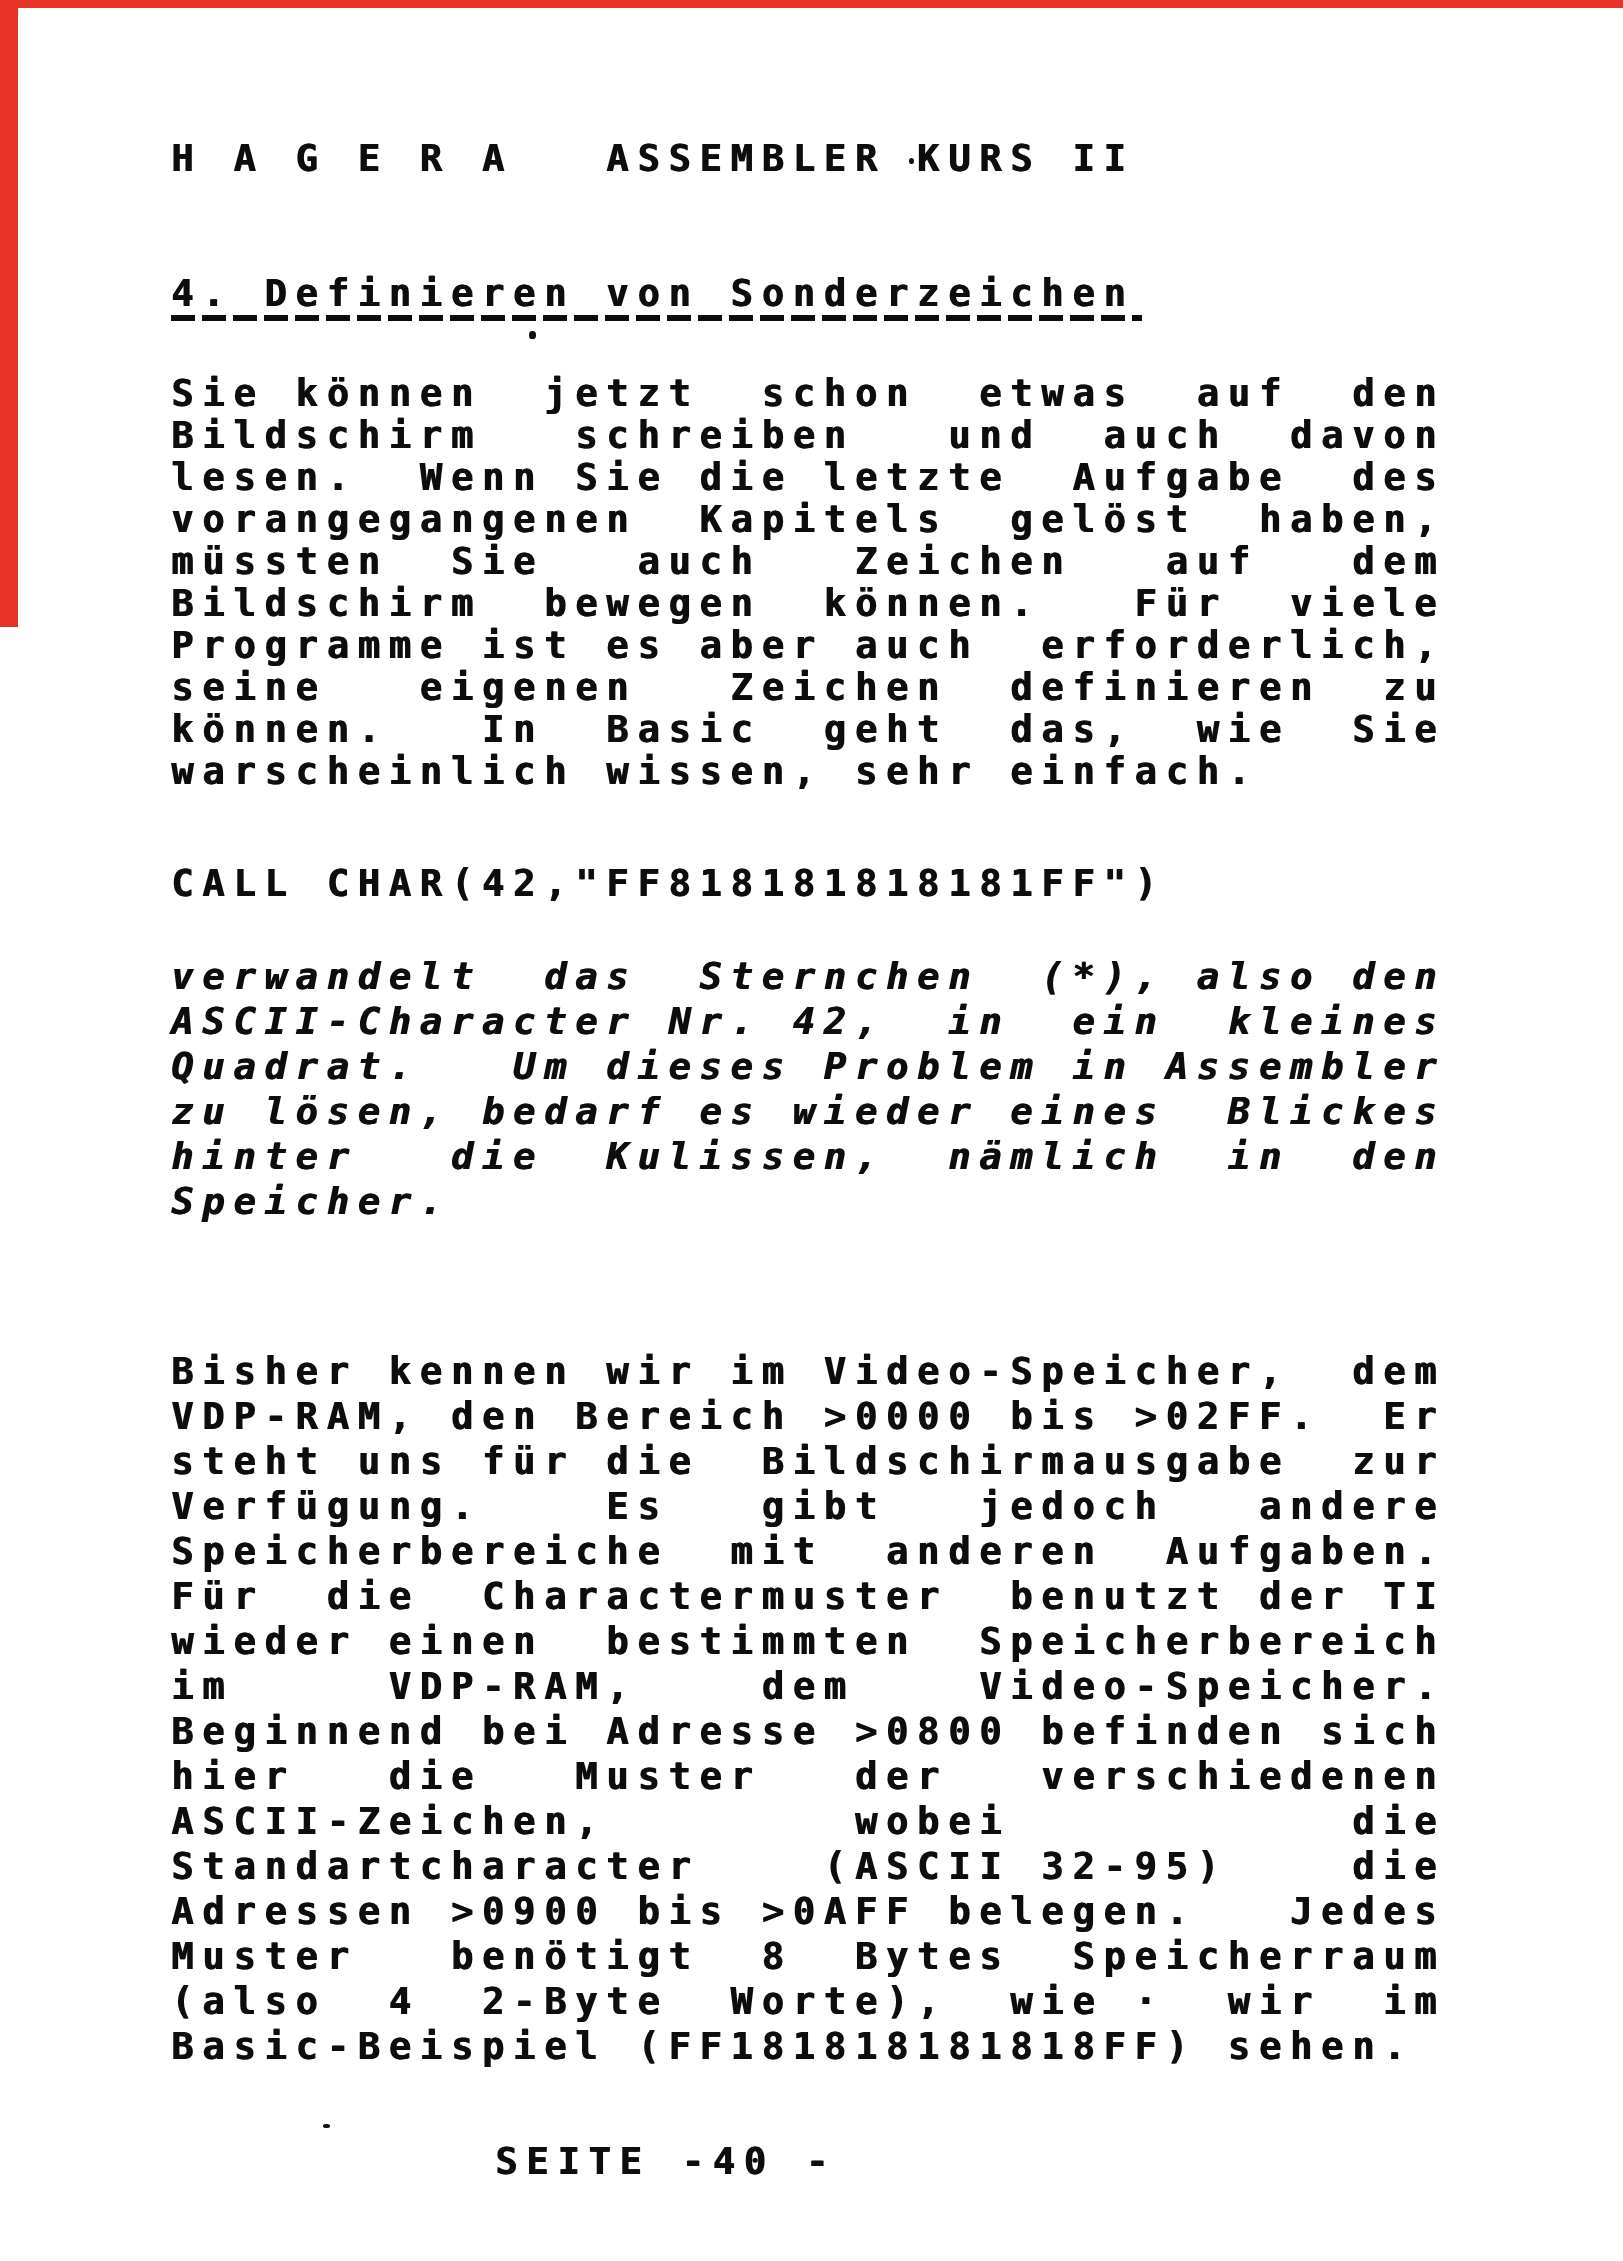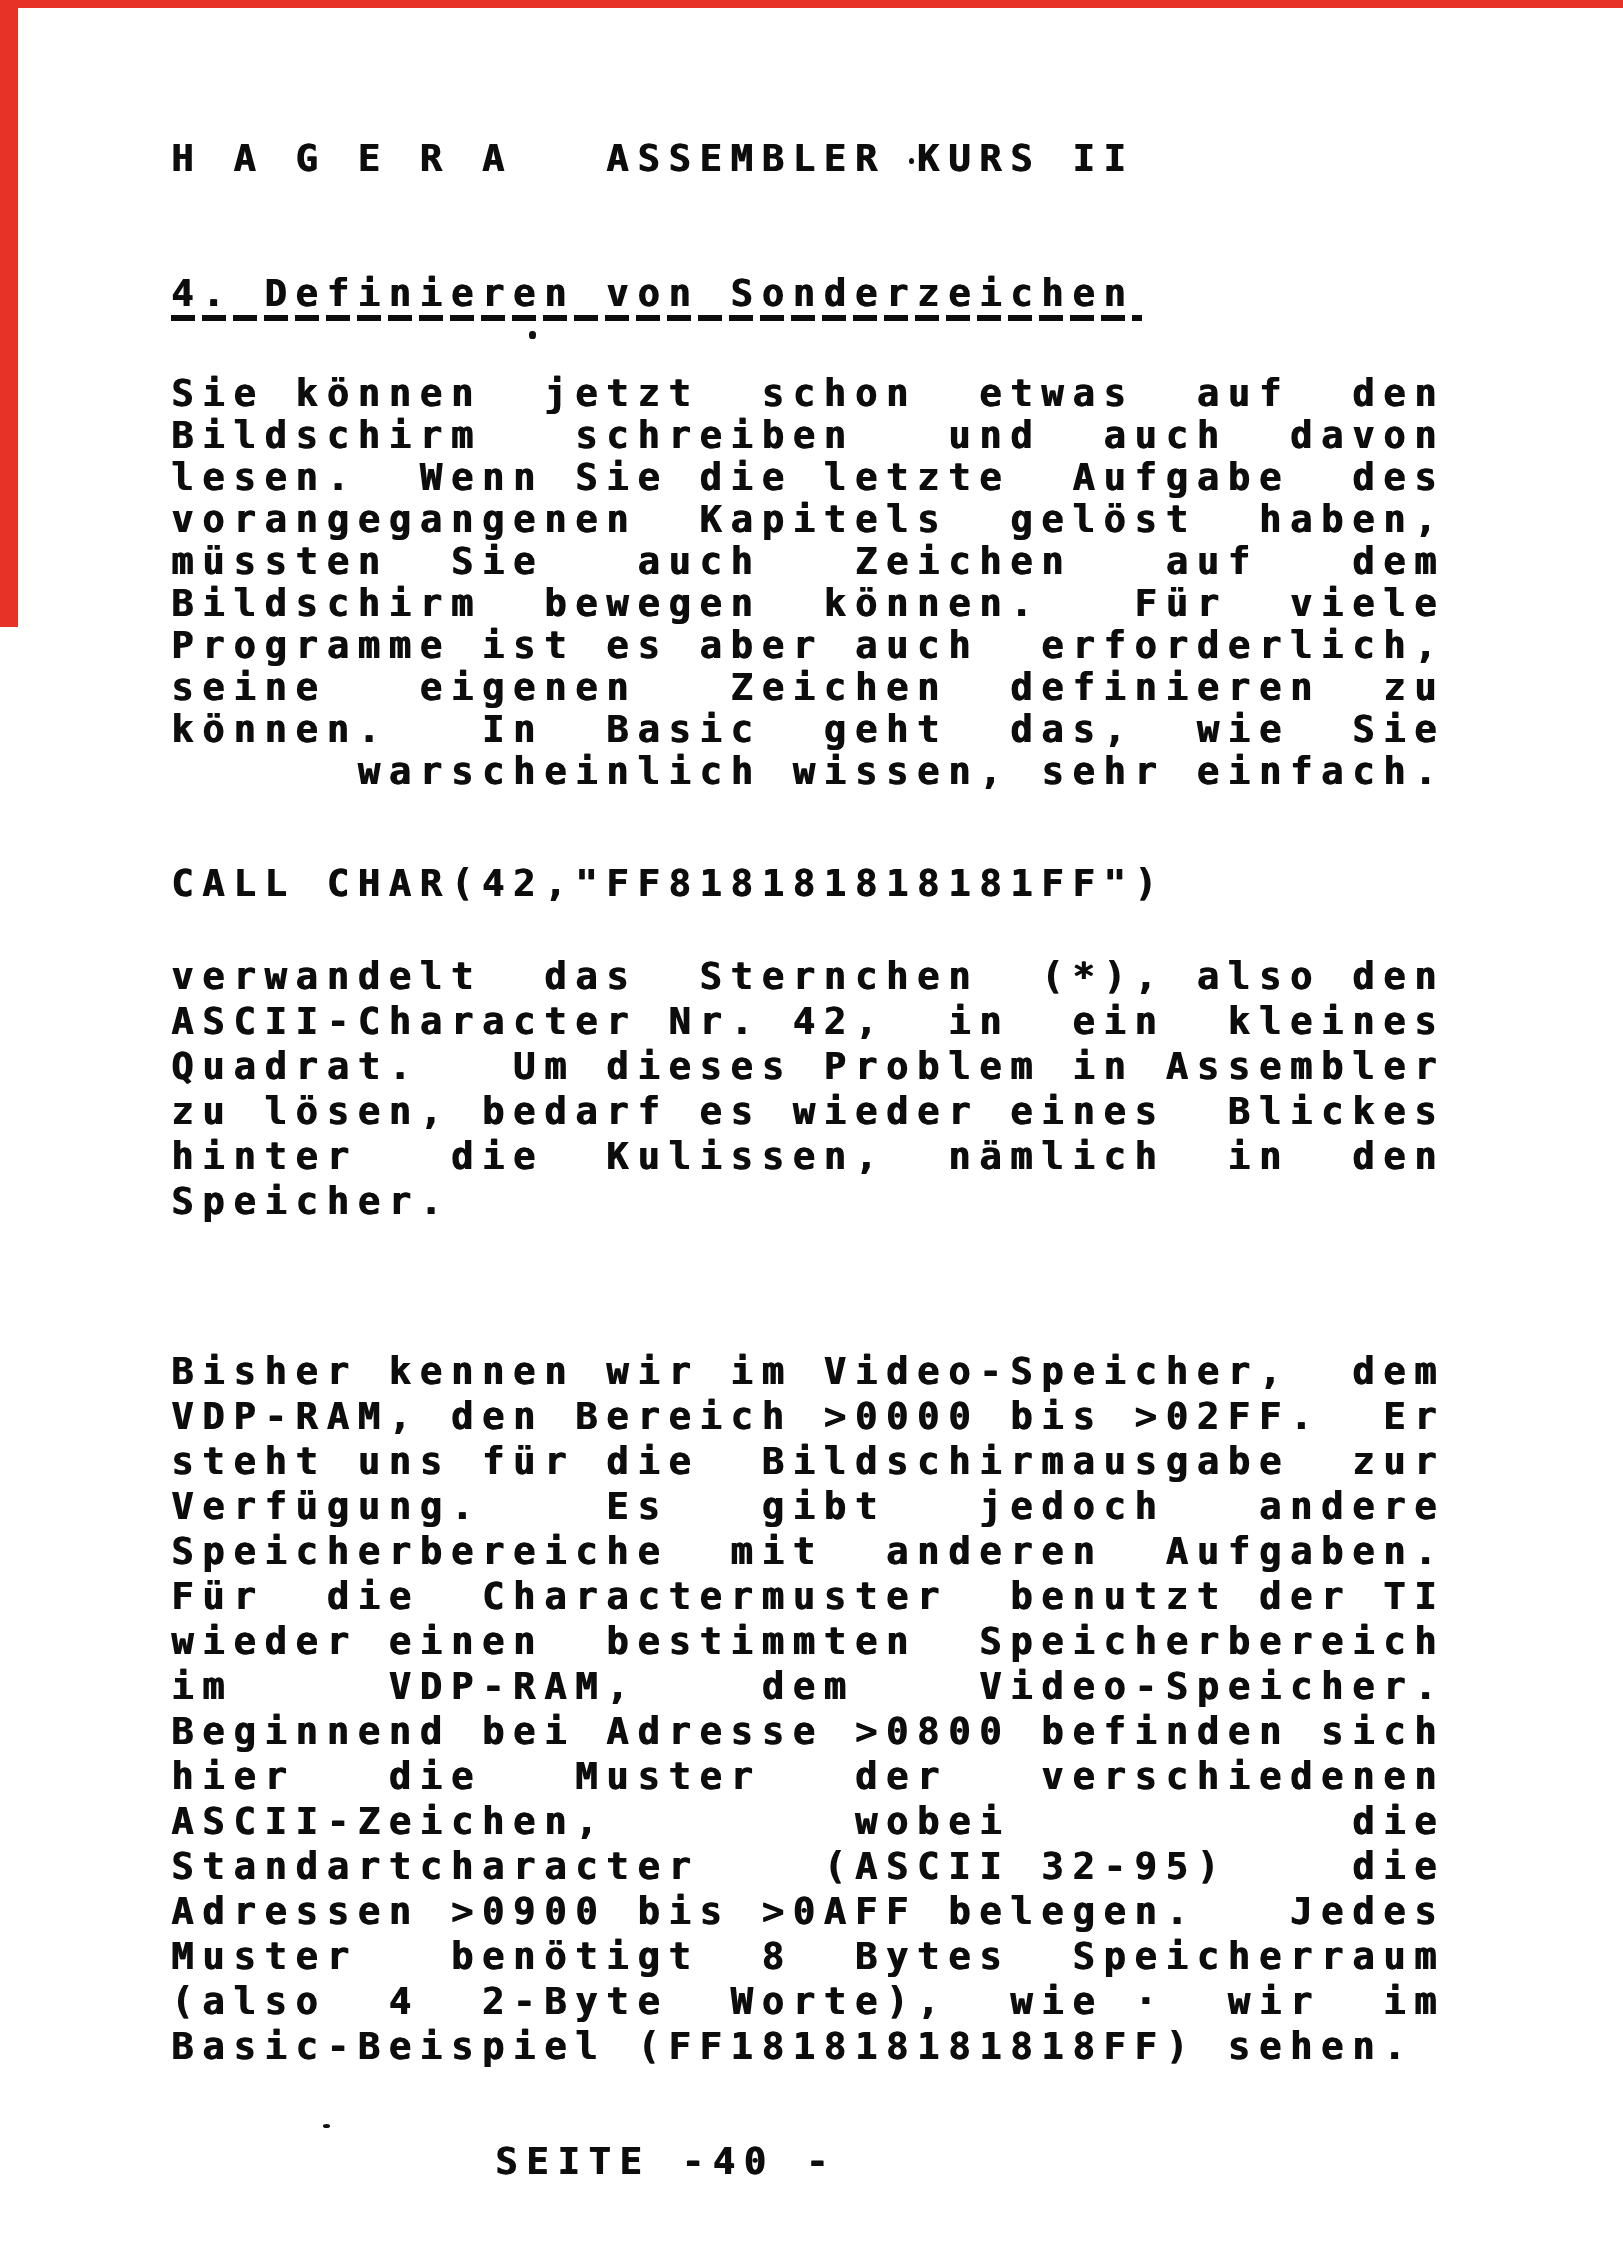--- a/index.html
+++ b/index.html
@@ -15,21 +15,21 @@
     position: absolute;
     left: 171px;
     color: #0d0d0d;
     font-weight: bold;
     font-size: 37px;
     line-height: 45px;
     letter-spacing: 8.8px;
     white-space: pre;
     text-shadow: 1px 0 0 currentColor;
   }
-  .p1 { line-height: 42px; text-align: right; }
+  .p1 { line-height: 42px; }
   .heading-underline {
     position: absolute;
     left: 171px;
     top: 315px;
     width: 971px;
     height: 5.7px;
     background: repeating-linear-gradient(90deg, #0d0d0d 0px, #0d0d0d 23.5px, transparent 23.5px, transparent 31px);
   }
   .red-edge { position: absolute; background: #e73327; }
   .red-top  { left: 0; top: 0; width: 1624px; height: 8px; }
@@ -59,21 +59,21 @@
 vorangegangenen  Kapitels  gelöst  haben,
 müssten  Sie   auch   Zeichen   auf   dem
 Bildschirm  bewegen  können.   Für  viele
 Programme ist es aber auch  erforderlich,
 seine   eigenen   Zeichen  definieren  zu
 können.   In  Basic  geht  das,  wie  Sie
 warscheinlich wissen, sehr einfach.</div>
 
   <div class="txt" style="top:861px;">CALL CHAR(42,"FF818181818181FF")</div>
 
-  <div class="txt" style="top:954px;">verwandelt  das  Sternchen  (*), also den
+  <div class="txt" style="top:954px;font-style:italic;">verwandelt  das  Sternchen  (*), also den
 ASCII-Character Nr. 42,  in  ein  kleines
 Quadrat.   Um dieses Problem in Assembler
 zu lösen, bedarf es wieder eines  Blickes
 hinter   die  Kulissen,  nämlich  in  den
 Speicher.</div>
 
   <div class="txt" style="top:1349px;">Bisher kennen wir im Video-Speicher,  dem
 VDP-RAM, den Bereich &gt;0000 bis &gt;02FF.  Er
 steht uns für die  Bildschirmausgabe  zur
 Verfügung.    Es   gibt   jedoch   andere

